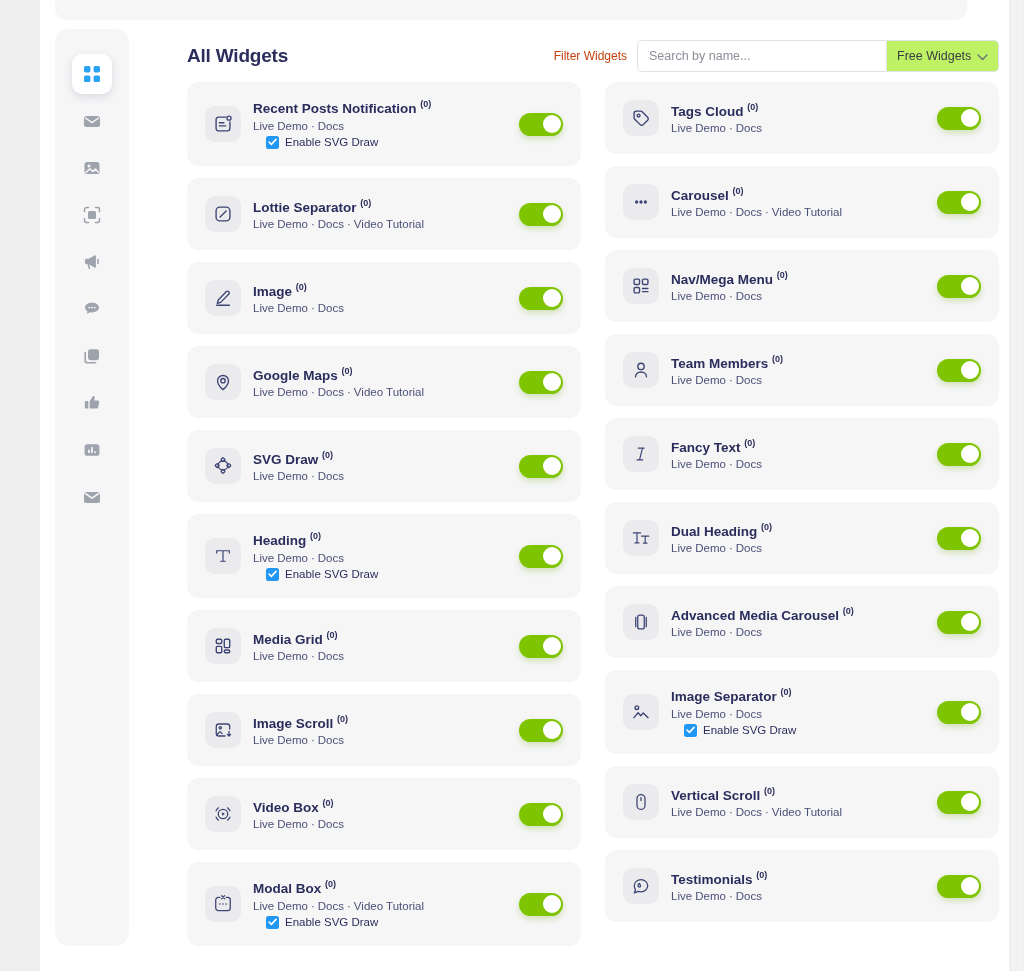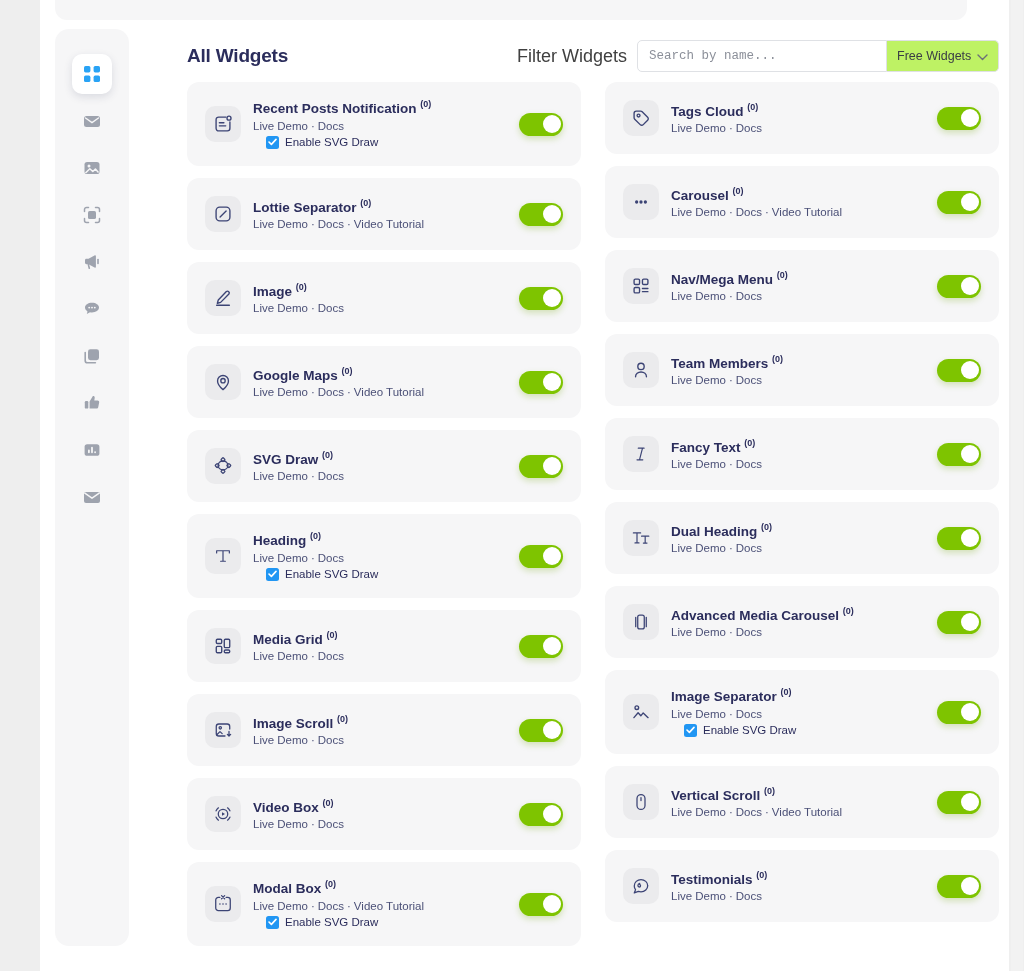--- a/index.html
+++ b/index.html
@@ -97,38 +97,38 @@
     color: #2b2d5c;
     letter-spacing: -0.2px;
     margin: 0;
   }
   .filter-area {
     margin-left: auto;
     display: flex;
     align-items: center;
   }
   .filter-label {
-    font-size: 18px;
-    color: #404040;
+    font-size: 12px;
+    color: #c2410c;
     margin-right: 10px;
   }
   .filter-box {
     display: flex;
     align-items: stretch;
     height: 32px;
   }
   .search-input {
     width: 250px;
     height: 32px;
     border: 1px solid #dfe1e5;
     border-radius: 5px 0 0 5px;
     padding: 0 11px;
     font-size: 12.5px;
     color: #333;
-    font-family: Liberation Mono, monospace;
+    font-family: Liberation Sans, sans-serif;
     outline: none;
     background: #fff;
   }
   .search-input::placeholder { color: #8b8f99; }
   .select-wrap {
     position: relative;
     width: 112px;
     height: 32px;
     border: 1px solid #dfe1e5;
     border-left: none;

